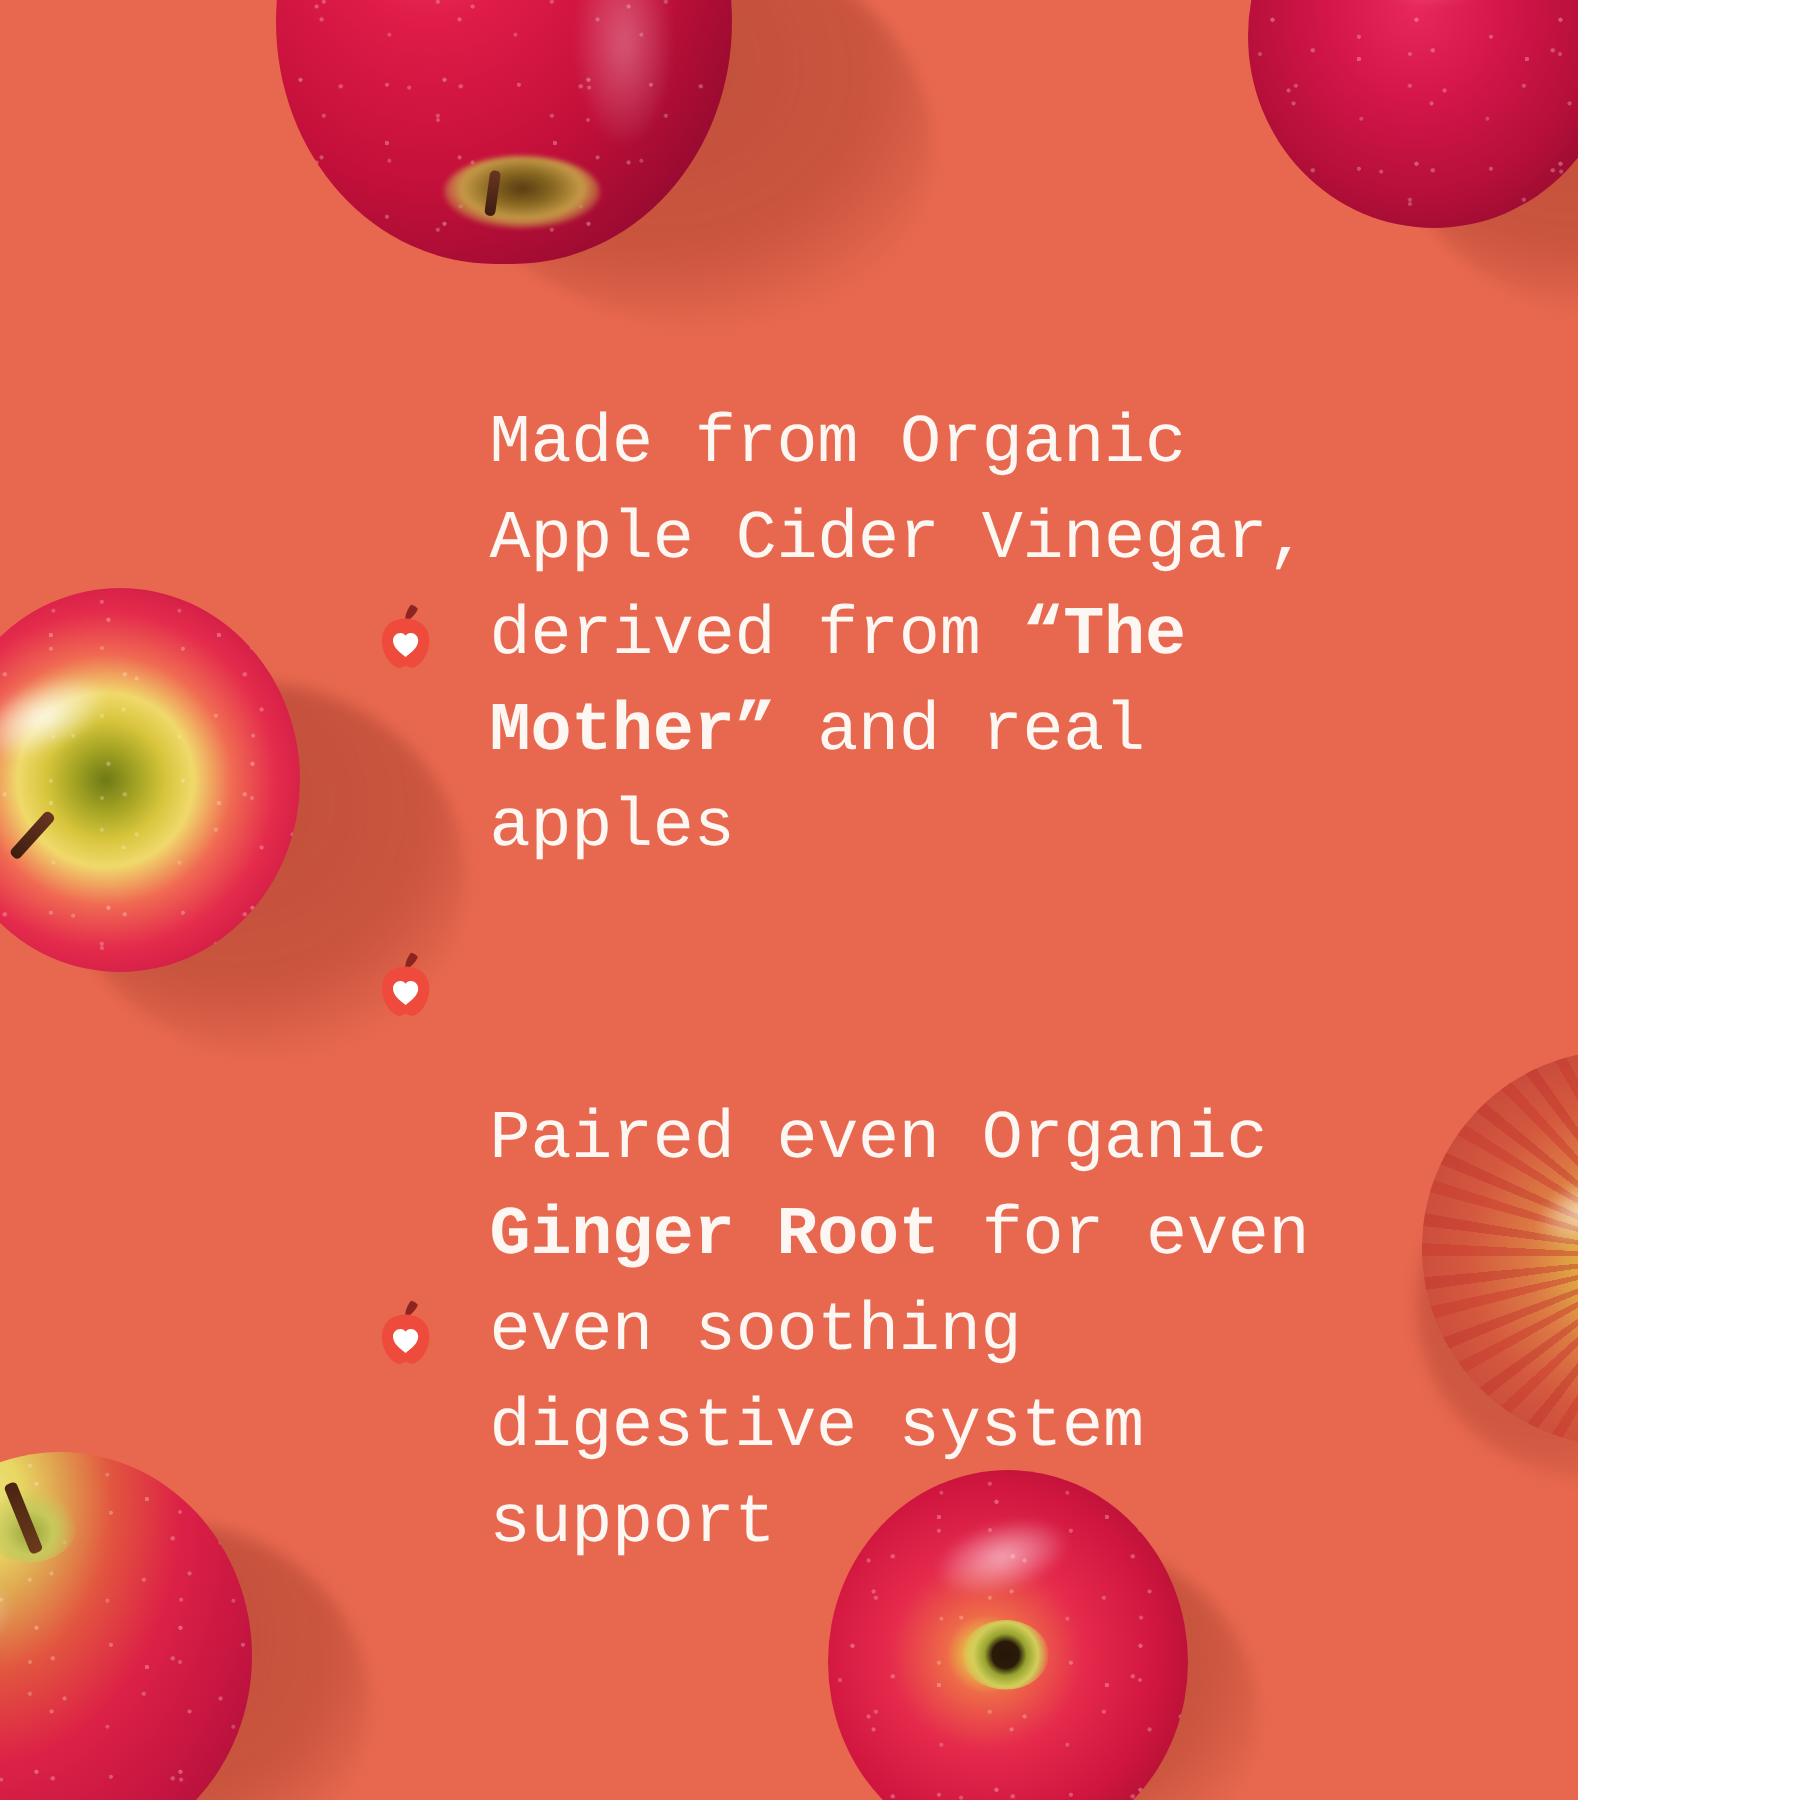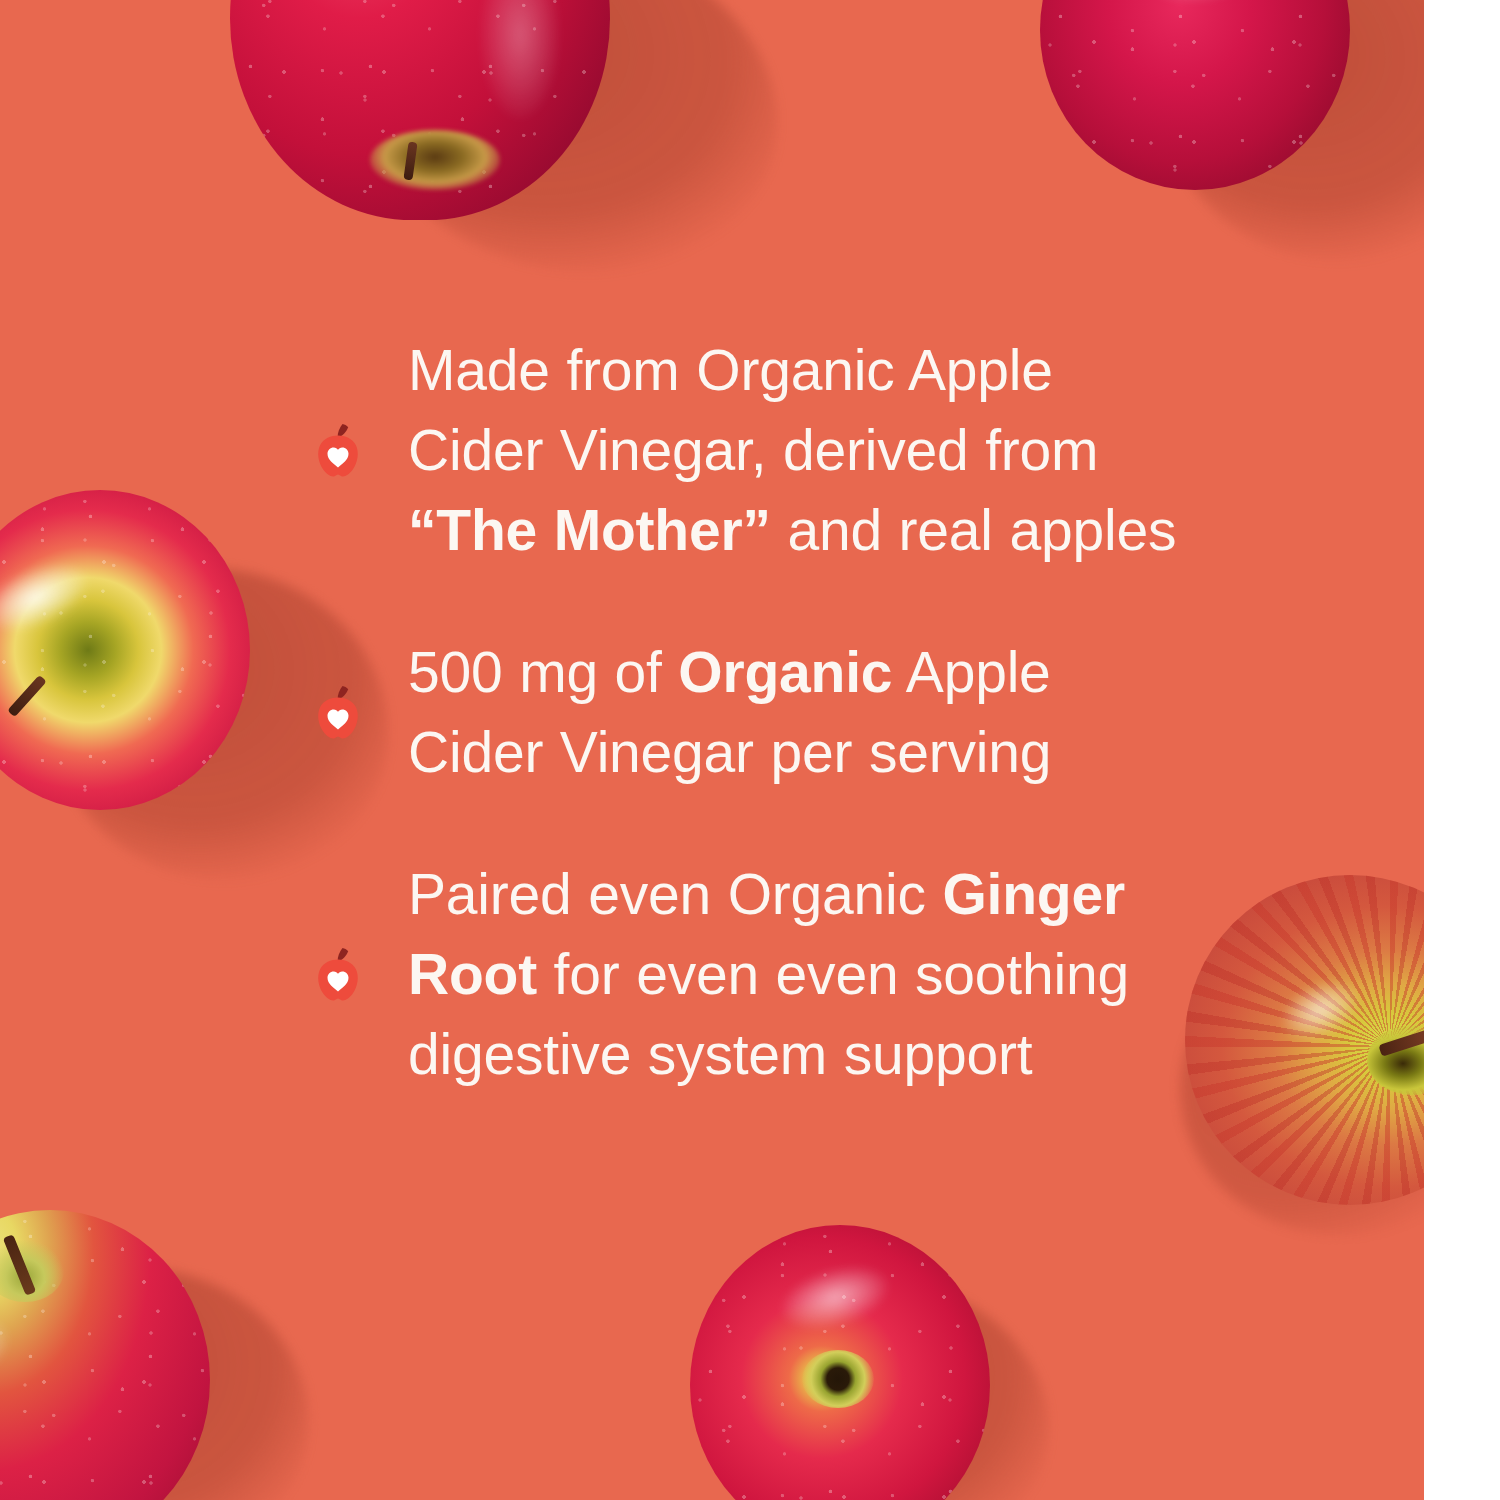--- a/index.html
+++ b/index.html
@@ -2,25 +2,25 @@
 <html><head>
 <meta charset="utf-8">
 <style>
   html, body {
     margin: 0;
     padding: 0;
     background: #ffffff;
   }
   #stage {
     position: relative;
-    width: 1424px;
+    width: 1315px;
     height: 1500px;
     overflow: hidden;
     background: #E8684F;
-    font-family: Liberation Sans, sans-serif;
+    font-family: Liberation Mono, monospace;
   }
 
   
   .apple-wrap { position: absolute; }
   .apple-shadow {
     position: absolute;
     border-radius: 50%;
     background: radial-gradient(ellipse at 35% 35%, rgba(150,52,36,0.50) 0%, rgba(160,58,40,0.40) 55%, rgba(190,80,60,0.00) 78%);
     filter: blur(6px);
   }
@@ -187,21 +187,20 @@
     </div>
 
     <div class="bullet-row">
       <span class="bullet-icon">
         <svg viewBox="0 0 52 58" width="52" height="58" aria-hidden="true">
           <path d="M30.5 2 C27.5 5.5 25.5 10.5 25.6 15.5 C30.5 14 34.2 10.2 36.2 5.2 C34.5 3.4 32.6 2.4 30.5 2 Z" fill="#8E2420"></path>
           <path d="M26 13.5 C19 13.5 11.5 16.5 8.2 23 C4.5 30.2 6.2 40.5 11.2 47.5 C14.6 52.3 19 55.2 22.6 54.2 C24.6 53.6 25.2 52.6 26 52.6 C26.8 52.6 27.4 53.6 29.4 54.2 C33 55.2 37.4 52.3 40.8 47.5 C45.8 40.5 47.5 30.2 43.8 23 C40.5 16.5 33 13.5 26 13.5 Z" fill="#EE4B3C"></path>
           <path d="M26 45.5 C21.5 41.8 15.5 37.8 15.5 31.8 C15.5 28.1 18.3 25.4 21.7 25.4 C23.7 25.4 25.2 26.4 26 27.8 C26.8 26.4 28.3 25.4 30.3 25.4 C33.7 25.4 36.5 28.1 36.5 31.8 C36.5 37.8 30.5 41.8 26 45.5 Z" fill="#FFFFFF"></path>
         </svg>
       </span>
-      <span class="bullet-text"><span>500 mg of </span><b>Organic</b><span> Apple Cider Vinegar per serving</span></span>
     </div>
 
     <div class="bullet-row">
       <span class="bullet-icon">
         <svg viewBox="0 0 52 58" width="52" height="58" aria-hidden="true">
           <path d="M30.5 2 C27.5 5.5 25.5 10.5 25.6 15.5 C30.5 14 34.2 10.2 36.2 5.2 C34.5 3.4 32.6 2.4 30.5 2 Z" fill="#8E2420"></path>
           <path d="M26 13.5 C19 13.5 11.5 16.5 8.2 23 C4.5 30.2 6.2 40.5 11.2 47.5 C14.6 52.3 19 55.2 22.6 54.2 C24.6 53.6 25.2 52.6 26 52.6 C26.8 52.6 27.4 53.6 29.4 54.2 C33 55.2 37.4 52.3 40.8 47.5 C45.8 40.5 47.5 30.2 43.8 23 C40.5 16.5 33 13.5 26 13.5 Z" fill="#EE4B3C"></path>
           <path d="M26 45.5 C21.5 41.8 15.5 37.8 15.5 31.8 C15.5 28.1 18.3 25.4 21.7 25.4 C23.7 25.4 25.2 26.4 26 27.8 C26.8 26.4 28.3 25.4 30.3 25.4 C33.7 25.4 36.5 28.1 36.5 31.8 C36.5 37.8 30.5 41.8 26 45.5 Z" fill="#FFFFFF"></path>
         </svg>
       </span>

